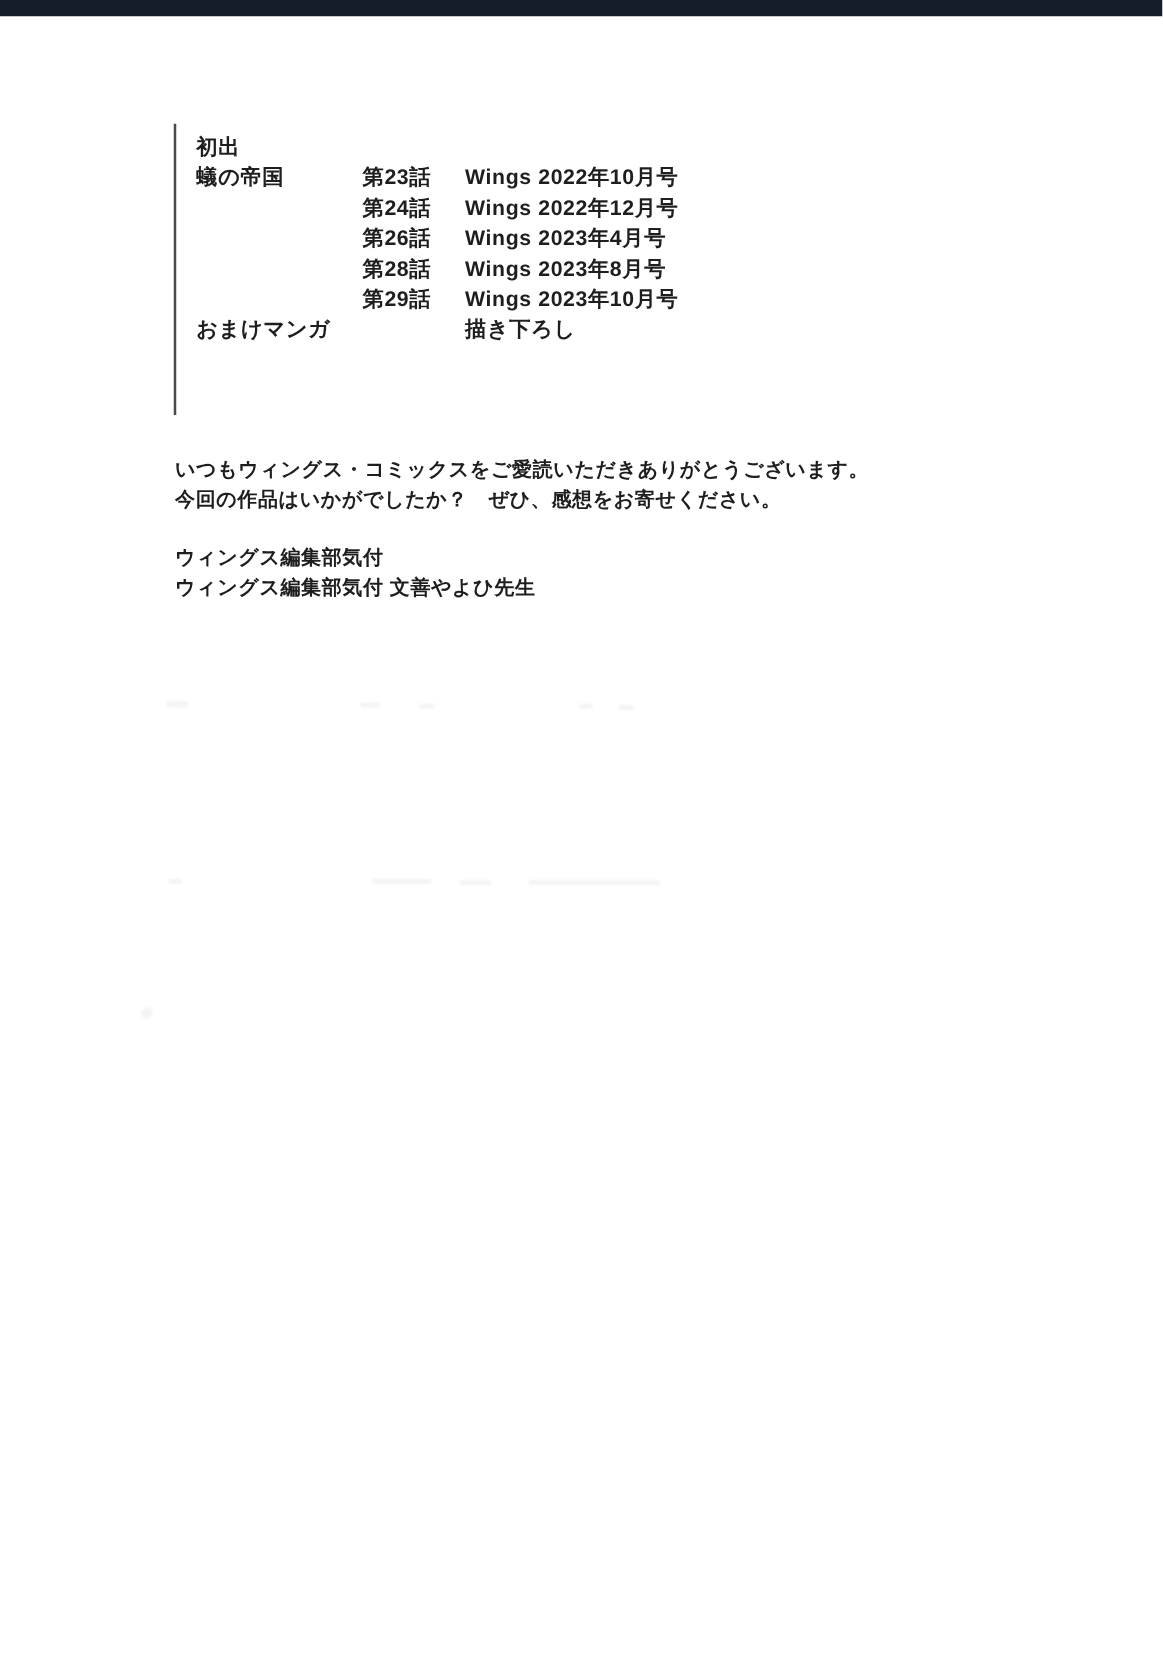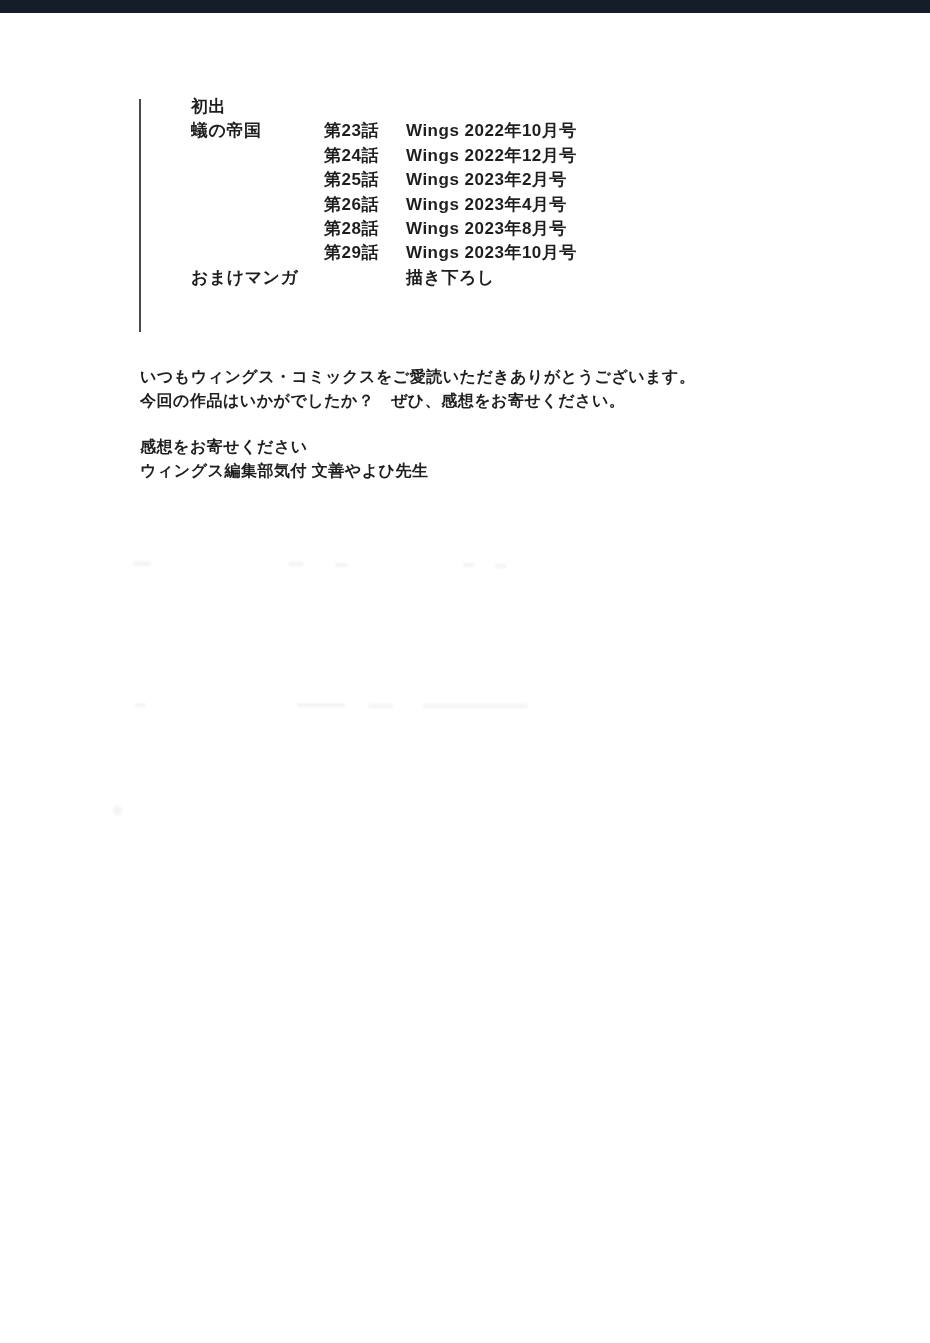--- a/index.html
+++ b/index.html
@@ -19,23 +19,22 @@
   .top-bar {
     position: absolute;
     left: 0; top: 0;
     width: 930px; height: 13px;
     background: #151c2a;
   }
   
   .pub-list {
     position: absolute;
     left: 140px;
-    top: 95px;
+    top: 106px;
     width: 470px;
-    padding-left: 34px;
   }
   .left-rule {
     position: absolute;
     left: 139px;
     top: 99px;
     width: 2px;
     height: 233px;
     background: #4a4a4a;
   }
   .pub-row {
@@ -101,24 +100,20 @@
     <span class="pub-cell col-title">蟻の帝国</span>
     <span class="pub-cell col-chapter">第23話</span>
     <span class="pub-cell col-issue">Wings 2022年10月号</span>
   </div>
 
   <div class="pub-row">
     <span class="pub-cell col-chapter">第24話</span>
     <span class="pub-cell col-issue">Wings 2022年12月号</span>
   </div>
 
-  <div class="pub-row">
-    <span class="pub-cell col-chapter">第25話</span>
-    <span class="pub-cell col-issue">Wings 2023年2月号</span>
-  </div>
 
   <div class="pub-row">
     <span class="pub-cell col-chapter">第26話</span>
     <span class="pub-cell col-issue">Wings 2023年4月号</span>
   </div>
 
 
   <div class="pub-row">
     <span class="pub-cell col-chapter">第28話</span>
     <span class="pub-cell col-issue">Wings 2023年8月号</span>
@@ -136,21 +131,21 @@
   </div>
 
 </div>
 
 <div class="para para-message">
   <div>いつもウィングス・コミックスをご愛読いただきありがとうございます。</div>
   <div>今回の作品はいかがでしたか？　ぜひ、感想をお寄せください。</div>
 </div>
 
 <div class="para para-fan">
-  <div>感想をお寄せください</div>
+  <div>ウィングス編集部気付</div>
   <div>ウィングス編集部気付 文善やよひ先生</div>
 </div>
 
 <div class="smudge sm-a1"></div>
 <div class="smudge sm-a2"></div>
 <div class="smudge sm-a3"></div>
 <div class="smudge sm-a4"></div>
 <div class="smudge sm-a5"></div>
 <div class="smudge sm-b1"></div>
 <div class="smudge sm-b2"></div>

